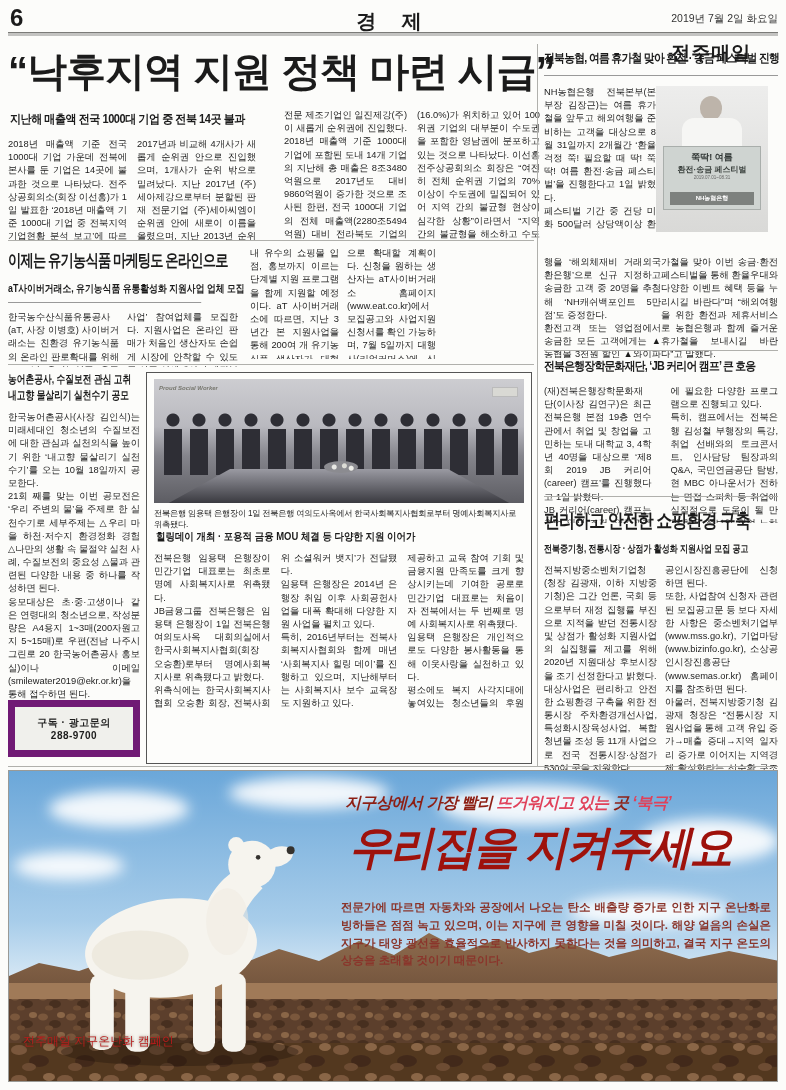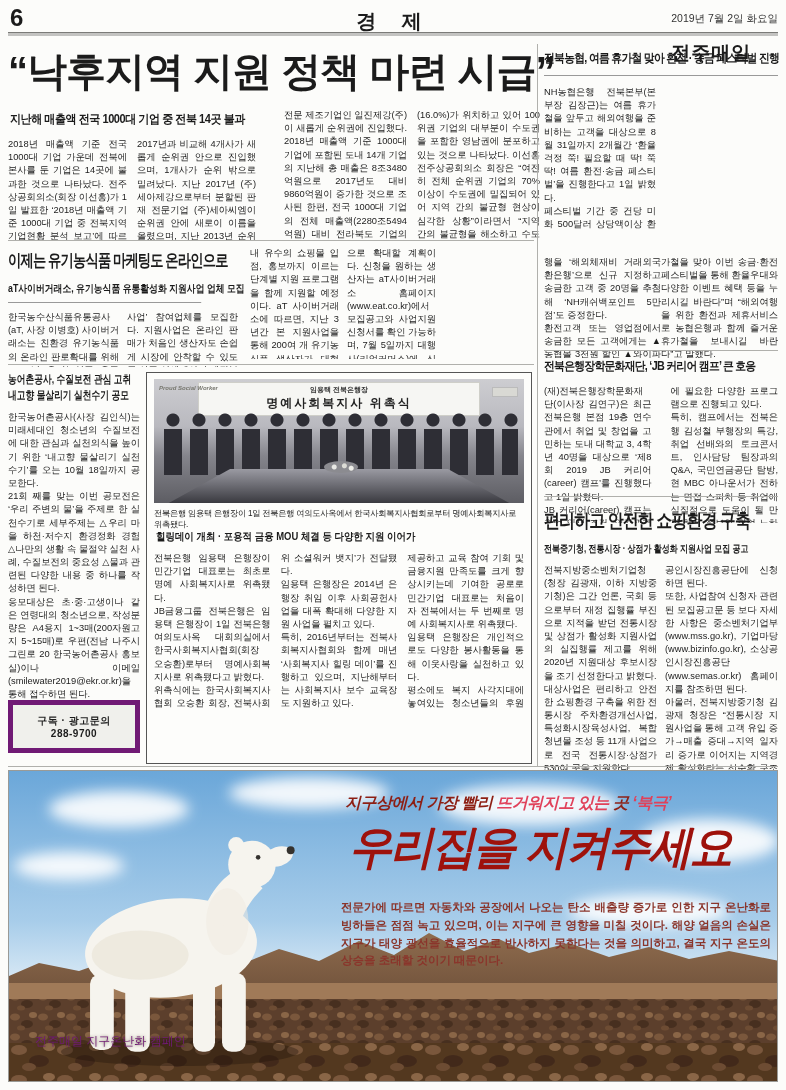--- a/index.html
+++ b/index.html
@@ -47,21 +47,21 @@
   .org-left-cols .bt{width:111px;height:56px;}
   .org-right{display:flex;gap:8px;}
   .org-right .bt{width:89px;height:112px;}
 
   
   .water{position:absolute;left:8px;top:372px;width:132px;}
   .water-h{font-size:11.5px;font-weight:bold;white-space:nowrap;transform:scaleX(0.76);
            transform-origin:left;line-height:1.35;}
   .water-body{margin-top:8px;height:312px;}
   .subbox{position:absolute;left:8px;top:700px;width:132px;background:#f0f0ec;
-          border:5px solid #701a75;text-align:center;padding:9px 16px;
+          border:7px solid #701a75;text-align:center;padding:9px 16px;
           font-size:10px;font-weight:bold;letter-spacing:0.5px;}
 
   
   .bankbox{position:absolute;left:146px;top:372px;width:386px;height:392px;
            border:1px solid #555;background:#fdfdfb;padding:6px 7px;}
   .photo{position:relative;width:100%;height:124px;overflow:hidden;
          background:linear-gradient(#cdcdd1 0%,#b9b9bf 38%,#85858c 62%,#5d5d63 100%);}
   .banner{position:absolute;left:12%;right:12%;top:3px;background:#f6f6f3;border:1px solid #cfcfc9;
           text-align:center;padding:2px 0 3px;}
   .banner-top{font-size:7px;font-weight:bold;color:#333;}
@@ -134,22 +134,22 @@
       overflow:hidden;}
   .ad svg{position:absolute;left:0;top:0;}
   .ad-tagline{position:absolute;left:336px;top:22px;font-size:16px;font-weight:bold;
               font-style:italic;color:#8d1f14;white-space:nowrap;letter-spacing:-0.5px;}
   .ad-hot{color:#e0415a;}
   .ad-headline{position:absolute;left:326px;top:46px;width:436px;text-align:center;
                font-size:46px;font-weight:900;font-style:italic;color:#9e120c;
                letter-spacing:-2px;white-space:nowrap;transform:scaleX(0.94);transform-origin:left;}
   .ad-body{position:absolute;left:332px;top:128px;width:430px;font-size:11.5px;font-weight:bold;
            color:#8a352b;line-height:1.55;text-align:justify;}
-  .ad-campaign{position:absolute;left:14px;top:262px;font-size:12px;color:#701a75;
-               text-shadow:0 0 3px rgba(60,40,20,.7);margin-left:12px;}
+  .ad-campaign{position:absolute;left:14px;top:262px;font-size:12px;color:#b91c1c;
+               text-shadow:0 0 3px rgba(60,40,20,.7);}
 </style>
 </head>
 <body>
 
 <div class="page" data-interactable="false">
 
   <div class="masthead" data-interactable="false">
     <div class="page-num" data-interactable="false">6</div>
     <div class="section-title" data-interactable="false">경 제</div>
     <div class="mast-right" data-interactable="false">
@@ -202,24 +202,20 @@
     <div class="water-body bt" style="white-space:pre-line;" data-interactable="false">한국농어촌공사(사장 김인식)는 미래세대인 청소년의 수질보전에 대한 관심과 실천의식을 높이기 위한 ‘내고향 물살리기 실천수기’를 오는 10월 18일까지 공모한다.
 21회 째를 맞는 이번 공모전은 ‘우리 주변의 물’을 주제로 한 실천수기로 세부주제는 △우리 마을 하천·저수지 환경정화 경험 △나만의 생활 속 물절약 실천 사례, 수질보전의 중요성 △물과 관련된 다양한 내용 중 하나를 작성하면 된다.
 응모대상은 초·중·고생이나 같은 연령대의 청소년으로, 작성분량은 A4용지 1~3매(200자원고지 5~15매)로 우편(전남 나주시 그린로 20 한국농어촌공사 홍보실)이나 이메일(smilewater2019@ekr.or.kr)을 통해 접수하면 된다.
 접수된 응모작은 심사를 거쳐 각 부문별로 대상(1명), 최우수상(2명), 우수상(3명) 등 총 18명을 선정하고 내고향 물 살리기 운동 홈페이지(http://smilewater.ekr.or.kr)를 통해 11월에 발표할 예정이다.
 한편, 김인식 사장은 “공모전이 미래세대인 청소년들에게 맑은 물에 대한 소중함과 농어촌의 가치를 일깨우는 계기가 되기를 바란다”고 말했다. /김영태 기자</div>
   </div>
   <div class="subbox" data-interactable="false">구독 · 광고문의 288-9700</div>
 
   <div class="bankbox" data-interactable="false">
     <div class="photo" data-interactable="false">
-      <div class="banner" data-interactable="false">
-        <div class="banner-top" data-interactable="false">임용택 전북은행장</div>
-        <div class="banner-main" data-interactable="false">명예사회복지사 위촉식</div>
-      </div>
       <div class="banner-logo" data-interactable="false">Proud Social Worker</div>
       <div class="banner-emblem" data-interactable="false"></div>
       <div class="people" data-interactable="false"></div>
       <div class="meet-table" data-interactable="false"></div>
       <div class="flowers" data-interactable="false"></div>
     </div>
     <div class="caption" data-interactable="false">전북은행 임용택 은행장이 1일 전북은행 여의도사옥에서 한국사회복지사협회로부터 명예사회복지사로 위촉됐다.</div>
     <div class="bank-sub" data-interactable="false">힐링데이 개최 · 포용적 금융 MOU 체결 등 다양한 지원 이어가</div>
     <div class="bank-cols">
       <div class="bt" style="white-space:pre-line;" data-interactable="false">전북은행 임용택 은행장이 민간기업 대표로는 최초로 명예 사회복지사로 위촉됐다.
@@ -238,20 +234,30 @@
   <div class="vline" style="left:537px;top:44px;height:722px;" data-interactable="false"></div>
 
   <div class="rcol" data-interactable="false">
 
     <div class="nh" data-interactable="false">
       <div class="r-h3" data-interactable="false">전북농협, 여름 휴가철 맞아 환전 · 송금 페스티벌 진행</div>
       <div class="nh-rule" data-interactable="false"></div>
       <div class="nh-row1">
         <div class="bt" style="white-space:pre-line;" data-interactable="false">NH농협은행 전북본부(본부장 김장근)는 여름 휴가철을 앞두고 해외여행을 준비하는 고객을 대상으로 8월 31일까지 2개월간 ‘환율 걱정 쭉! 필요할 때 딱! 쭉딱! 여름 환전·송금 페스티벌’을 진행한다고 1일 밝혔다.
 페스티벌 기간 중 건당 미화 500달러 상당액이상 환전 또는 송금하는 고객을 대상으로 추첨해 ‘신세계 모바일 상품권 1만원권’을 1000명에게 제공한다. 또한, 동일 기간 내 농협은</div>
+        <div class="nhphoto" data-interactable="false">
+          <div class="nh-head" data-interactable="false"></div>
+          <div class="nh-shirt" data-interactable="false"></div>
+          <div class="nh-sign" data-interactable="false">
+            <div class="nh-sign-l1" data-interactable="false">쭉딱! 여름</div>
+            <div class="nh-sign-l2" data-interactable="false">환전·송금 페스티벌</div>
+            <div class="nh-sign-date" data-interactable="false">2019.07.01~08.31</div>
+            <div class="nh-sign-bank" data-interactable="false">NH농협은행</div>
+          </div>
+        </div>
       </div>
       <div class="nh-row2">
         <div class="bt" style="white-space:pre-line;" data-interactable="false">행을 ‘해외체재비 거래외국환은행’으로 신규 지정하고 송금한 고객 중 20명을 추첨해 ‘NH캐쉬백포인트 5만점’도 증정한다.
 환전고객 또는 영업점에서 송금한 모든 고객에게는 ▲농협몰 3천원 할인 ▲와이파이도시락(포켓와이파이) 15% 할인 ▲공항철도 직통열차 1500원 할인 ▲수하물 보관서비스 10% 할인의 다양한 제휴서비스 혜택도 주어진다.
 김장근 본부장은 “본격적인 여름 휴</div>
         <div class="bt" style="white-space:pre-line;" data-interactable="false">가철을 맞아 이번 송금·환전 페스티벌을 통해 환율우대와 다양한 이벤트 혜택 등을 누리시길 바란다”며 “해외여행을 위한 환전과 제휴서비스로 농협은행과 함께 즐거운 휴가철을 보내시길 바란다”고 말했다.
 한편, ‘올원뱅크’앱의 ‘얼른! 환전서비스’를 이용하면 1일 미화 2000달러 상당액 이내에서 주요통화(USD, JPY, EUR)는 90%, 기타통화는 40% 우대환율을 제공한다. /김영태 기자</div>
       </div>
     </div>
 

